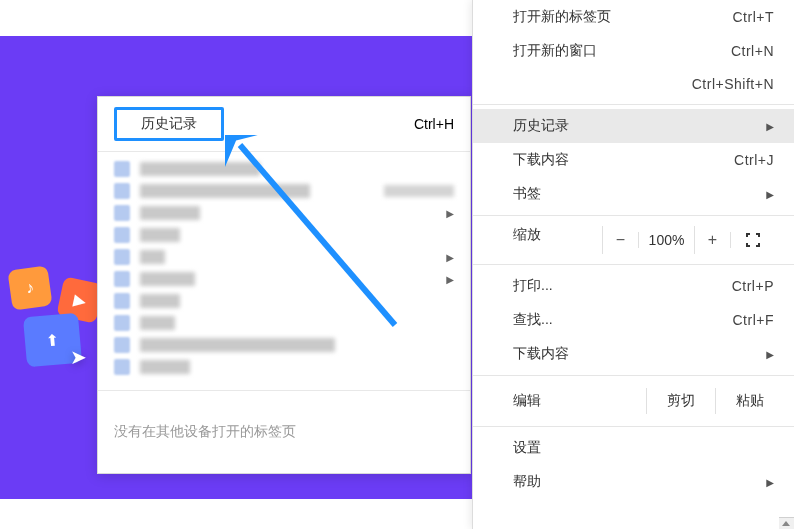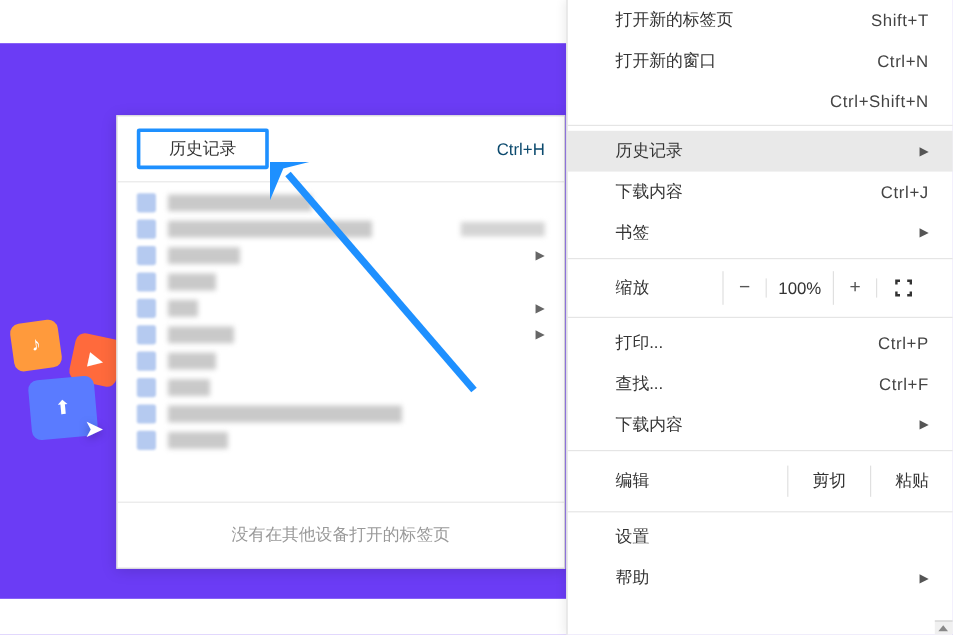--- a/index.html
+++ b/index.html
@@ -67,21 +67,21 @@
       padding: 10px 16px;
       border-bottom: 1px solid #e8e8e8;
     }
     .history-title-box {
       border: 3px solid #1e90ff;
       padding: 5px 24px;
       border-radius: 2px;
     }
     .history-shortcut {
       margin-left: auto;
-      color: #0c4a6e;
+      color: #000000;
     }
     .history-body {
       padding: 6px 0;
     }
     .history-row {
       display: flex;
       align-items: center;
       padding: 3px 16px;
       gap: 10px;
       position: relative;
@@ -109,23 +109,23 @@
       margin-left: auto;
       font-size: 10px;
       color: #666;
     }
     .history-footer {
       position: absolute;
       left: 0;
       right: 0;
       bottom: 0;
       border-top: 1px solid #e8e8e8;
-      padding: 18px 16px;
+      padding: 32px 16px;
       color: #999;
-      text-align: center;
+      text-align: left;
     }
 
     
     .arrow-anno {
       position: absolute;
       left: 225px;
       top: 135px;
       width: 180px;
       height: 200px;
       pointer-events: none;
@@ -164,21 +164,21 @@
       color: #444;
       letter-spacing: 0.5px;
     }
     .menu-item .submenu-arrow {
       margin-left: auto;
       font-size: 10px;
       color: #555;
     }
     .zoom-row {
       display: flex;
-      align-items: center;
+      align-items: flex-start;
       padding: 6px 20px 6px 40px;
     }
     .zoom-label { flex: 0 0 auto; }
     .zoom-controls {
       margin-left: auto;
       display: flex;
       align-items: center;
       gap: 0;
     }
     .zoom-btn {
@@ -200,21 +200,21 @@
       width: 44px;
       display: flex;
       align-items: center;
       justify-content: center;
       border-left: 1px solid #e0e0e0;
       font-size: 14px;
     }
     .edit-row {
       display: flex;
       align-items: center;
-      padding: 8px 0 8px 40px;
+      padding: 8px 10px 8px 40px;
     }
     .edit-label { flex: 0 0 auto; }
     .edit-actions {
       margin-left: auto;
       display: flex;
       text-align: right;
     }
     .edit-action {
       padding: 4px 20px;
       border-left: 1px solid #e0e0e0;
@@ -312,21 +312,21 @@
       <path d="M0,0 L12,6 L0,12 L3,6 Z" fill="#1e90ff"></path>
     </marker>
   </defs>
   <line x1="170" y1="190" x2="15" y2="10" stroke="#1e90ff" stroke-width="6" marker-end="url(#ah)"></line>
 </svg>
 
 <div class="context-menu">
 
   <div class="menu-item">
     <span class="label">打开新的标签页</span>
-    <span class="shortcut">Shift+T</span>
+    <span class="shortcut">Ctrl+T</span>
   </div>
   <div class="menu-item">
     <span class="label">打开新的窗口</span>
     <span class="shortcut">Ctrl+N</span>
   </div>
   <div class="menu-item">
     <span class="shortcut">Ctrl+Shift+N</span>
   </div>
 
   <div class="menu-divider"></div>

